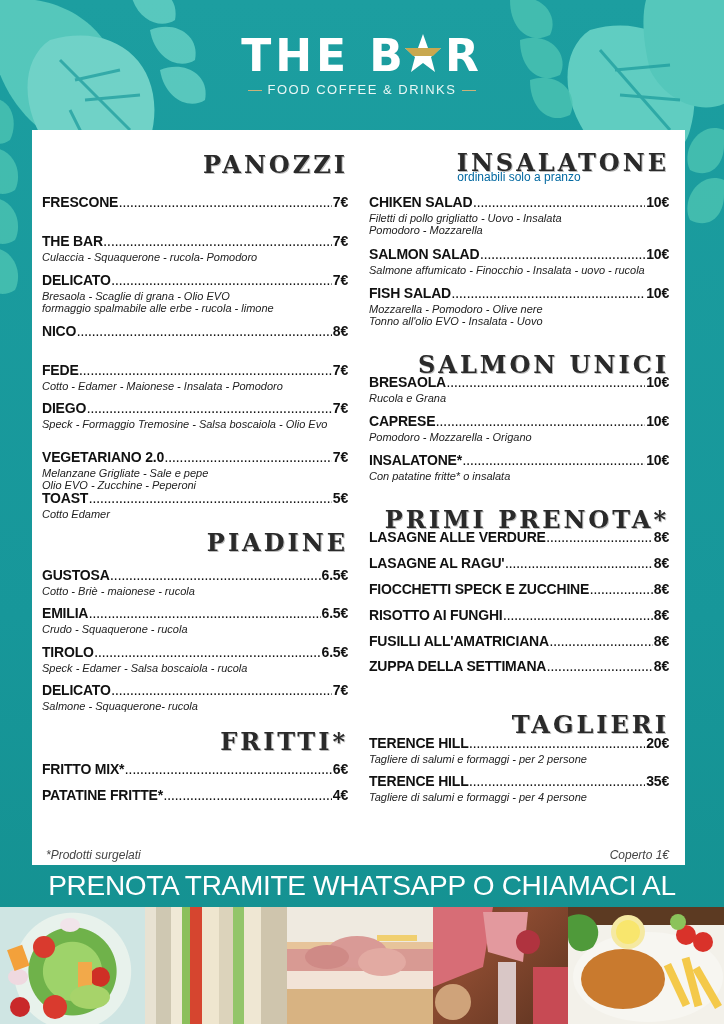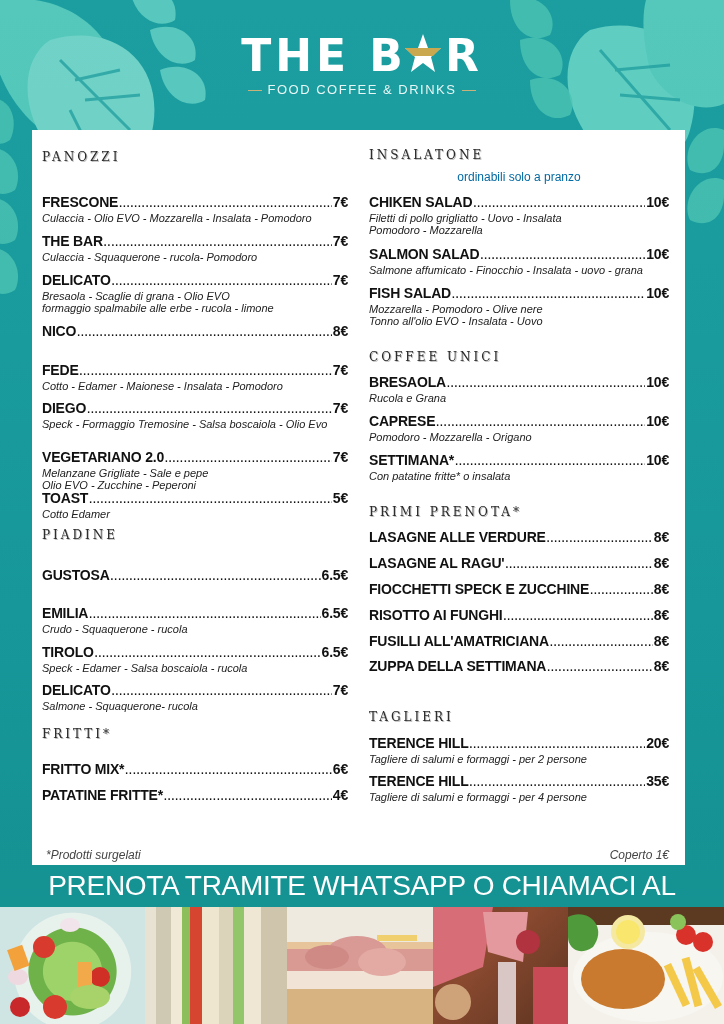--- a/index.html
+++ b/index.html
@@ -38,23 +38,23 @@
   .panel {
     position: absolute; left: 32px; top: 130px; width: 653px; height: 735px;
     background: #ffffff;
   }
   .col { position: absolute; top: 0; }
   .col.left { left: 10px; width: 306px; }
   .col.right { left: 337px; width: 300px; }
 
   .sec-title {
     font-family: "DejaVu Serif", serif;
-    font-size: 12px; letter-spacing: 3px; color: #2a2a2a;
-    text-align: left; text-shadow: 1px 1px 0 #bdbdbd;
-    position: absolute; left: 0; right: 0;
+    font-size: 24px; letter-spacing: 3px; color: #2a2a2a;
+    text-align: right; text-shadow: 1px 1px 0 #bdbdbd;
+    position: absolute; left: 0; right: 0; font-weight: bold;
   }
   .sec-sub {
     position: absolute; left: 0; right: 0; text-align: center;
     font-family: "Liberation Sans", sans-serif; font-size: 12px; color: #0369a1;
   }
   .item { position: absolute; left: 0; right: 0; }
   .item-row {
     display: flex; align-items: baseline;
     font-family: "Liberation Sans", sans-serif;
     font-weight: bold; font-size: 14px; color: #111; line-height: 16px;
@@ -152,21 +152,20 @@
 
   <div class="col left">
     <div class="sec-title" style="top:20px">PANOZZI</div>
 
     <div class="item" style="top:64px">
       <div class="item-row">
           <span class="item-name">FRESCONE</span>
           <span class="item-dots"></span>
           <span class="item-price">7€</span>
         </div>
-      <div class="item-desc">Culaccia - Olio EVO - Mozzarella  - Insalata - Pomodoro</div>
     </div>
     <div class="item" style="top:103px">
       <div class="item-row">
           <span class="item-name">THE BAR</span>
           <span class="item-dots"></span>
           <span class="item-price">7€</span>
         </div>
       <div class="item-desc">Culaccia  - Squaquerone - rucola- Pomodoro</div>
     </div>
     <div class="item" style="top:142px">
@@ -220,20 +219,21 @@
     </div>
 
     <div class="sec-title" style="top:398px">PIADINE</div>
 
     <div class="item" style="top:437px">
       <div class="item-row">
           <span class="item-name">GUSTOSA</span>
           <span class="item-dots"></span>
           <span class="item-price">6.5€</span>
         </div>
+      <div class="item-desc">Cotto - Briè - maionese - rucola</div>
     </div>
     <div class="item" style="top:475px">
       <div class="item-row">
           <span class="item-name">EMILIA</span>
           <span class="item-dots"></span>
           <span class="item-price">6.5€</span>
         </div>
       <div class="item-desc">Crudo - Squaquerone - rucola</div>
     </div>
     <div class="item" style="top:514px">
@@ -285,53 +285,53 @@
         </div>
       <div class="item-desc">Filetti di pollo grigliatto - Uovo - Insalata</div>
       <div class="item-desc">Pomodoro - Mozzarella</div>
     </div>
     <div class="item" style="top:116px">
       <div class="item-row">
           <span class="item-name">SALMON SALAD</span>
           <span class="item-dots"></span>
           <span class="item-price">10€</span>
         </div>
-      <div class="item-desc">Salmone affumicato - Finocchio - Insalata - uovo - grana</div>
+      <div class="item-desc">Salmone affumicato - Finocchio - Insalata - uovo - rucola</div>
     </div>
     <div class="item" style="top:155px">
       <div class="item-row">
           <span class="item-name">FISH SALAD</span>
           <span class="item-dots"></span>
           <span class="item-price">10€</span>
         </div>
       <div class="item-desc">Mozzarella - Pomodoro - Olive nere</div>
       <div class="item-desc">Tonno all'olio EVO - Insalata - Uovo</div>
     </div>
 
-    <div class="sec-title" style="top:220px">COFFEE UNICI</div>
+    <div class="sec-title" style="top:220px">SALMON UNICI</div>
 
     <div class="item" style="top:244px">
       <div class="item-row">
           <span class="item-name">BRESAOLA</span>
           <span class="item-dots"></span>
           <span class="item-price">10€</span>
         </div>
       <div class="item-desc">Rucola e Grana</div>
     </div>
     <div class="item" style="top:283px">
       <div class="item-row">
           <span class="item-name">CAPRESE</span>
           <span class="item-dots"></span>
           <span class="item-price">10€</span>
         </div>
       <div class="item-desc">Pomodoro - Mozzarella - Origano</div>
     </div>
     <div class="item" style="top:322px">
       <div class="item-row">
-          <span class="item-name">SETTIMANA*</span>
+          <span class="item-name">INSALATONE*</span>
           <span class="item-dots"></span>
           <span class="item-price">10€</span>
         </div>
       <div class="item-desc">Con patatine fritte* o insalata</div>
     </div>
 
     <div class="sec-title" style="top:375px">PRIMI PRENOTA*</div>
 
     <div class="item" style="top:399px">
       <div class="item-row">

